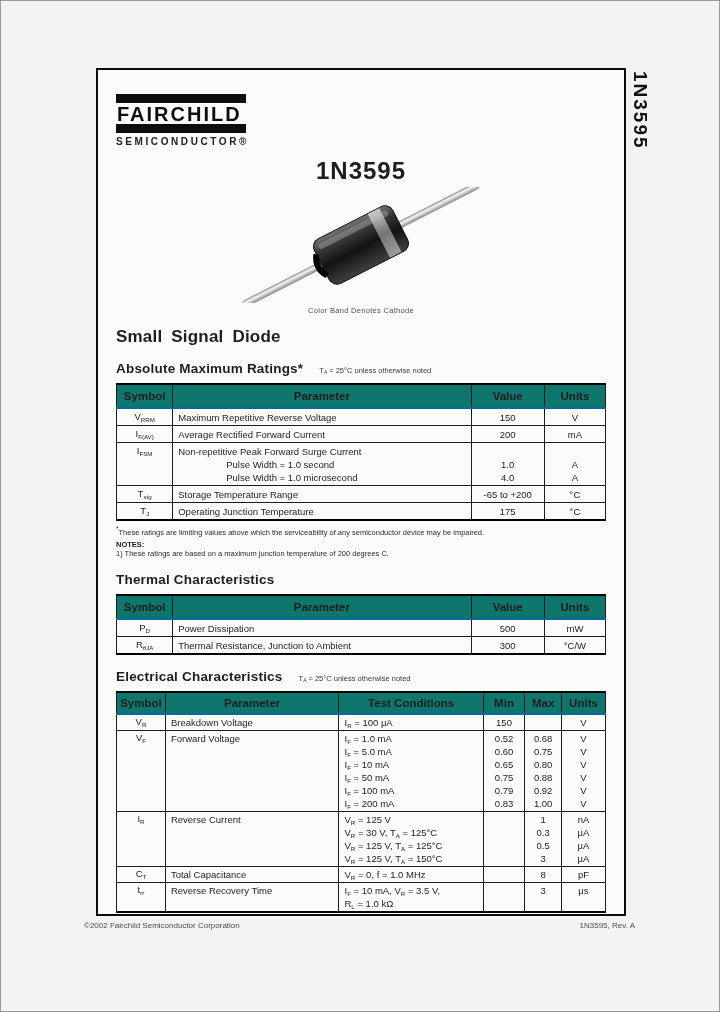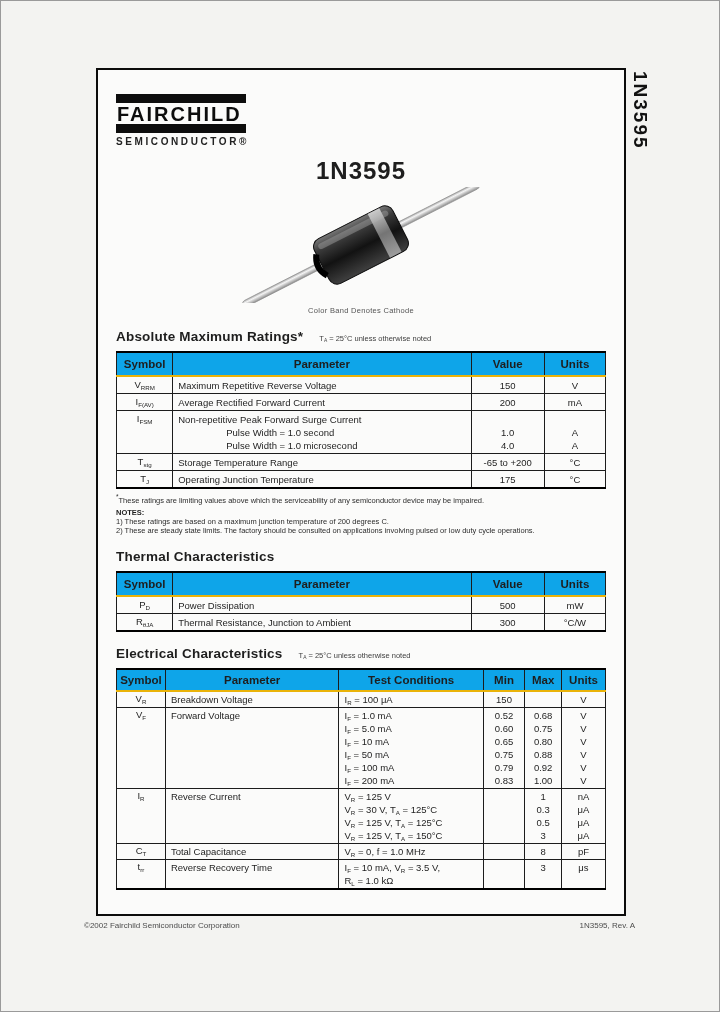--- a/index.html
+++ b/index.html
@@ -29,22 +29,22 @@
   .pkg-name { text-align:center; font-size:12px; font-weight:bold; margin-top:0; }
   .pkg-caption { text-align:center; font-size:7.5px; color:#555; margin-top:1px; letter-spacing:0.3px; }
   
   .product-title { font-size:17px; font-weight:bold; margin-top:12px; word-spacing:4px; letter-spacing:0.2px; }
   .section-head { display:flex; align-items:baseline; gap:16px; margin-top:14px; }
   .section-title { font-size:13.5px; font-weight:bold; letter-spacing:0.2px; }
   .section-note { font-size:7.5px; color:#3d3d3d; }
   
   table { border-collapse:collapse; width:100%; table-layout:fixed; margin-top:7px;
           border-top:2px solid #000; border-bottom:2px solid #000; }
-  th { border:1px solid #1c1c1c; border-bottom:2px solid #eab308; border-top:none;
-       font-size:11.5px; padding:5px 2px; background:#0ea5e9; }
+  th { border:1px solid #1c1c1c; border-bottom:2px solid #0369a1; border-top:none;
+       font-size:11.5px; padding:5px 2px; background:#0f766e; }
   td { border:1px solid #1c1c1c; font-size:9.5px; padding:2px 5px 1px 5px; vertical-align:top; }
   td.c, .ln.c { text-align:center; }
   td.sym { text-align:center; }
   .ln { line-height:13px; min-height:13px; white-space:nowrap; }
   .indent { padding-left:48px; }
   sub { font-size:0.65em; line-height:0; vertical-align:-0.25em; }
   .elec td { padding:1px 5px; }
   .elec th { padding:4px 2px; }
   
   .footnote { font-size:7.5px; margin-top:4px; color:#2c2c2c; }
@@ -100,20 +100,21 @@
         <rect x="92" y="33" width="88" height="50" rx="9" fill="url(#bodyG)" stroke="#0c0c0c" stroke-width="1"></rect>
         <rect x="97" y="38" width="78" height="6" rx="3" fill="#9a9a9a" opacity="0.5"></rect>
         <rect x="156" y="33.5" width="13" height="49" fill="url(#bandG)" opacity="0.9"></rect>
         <path d="M92 46 q-8 12 0 24" fill="none" stroke="#000" stroke-width="6"></path>
       </g>
     </svg>
   </div>
 
   <div class="pkg-caption">Color Band Denotes Cathode</div>
 
+  <div class="product-title">Small Signal Diode</div>
 
   <div class="section-head">
     <span class="section-title">Absolute Maximum Ratings*</span>
     <span class="section-note">T<sub>A</sub> = 25°C unless otherwise noted</span>
   </div>
 
   <table id="abs-table" class="ratings">
     <colgroup>
         <col style="width:11.5%">
         <col style="width:61%">
@@ -194,21 +195,20 @@
           <td class="c">
             <div class="ln c">°C</div>
           </td>
         </tr>
       </tbody>
     </table>
 
   <div class="footnote"><span class="star">*</span><span>These ratings are limiting values above which the serviceability of any semiconductor device may be impaired.</span></div>
   <div class="notes-label">NOTES:</div>
   <div class="note-line">1) These ratings are based on a maximum junction temperature of 200 degrees C.</div>
-  <div class="note-line">2) These are steady state limits. The factory should be consulted on applications involving pulsed or low duty cycle operations.</div>
 
   <div class="section-head">
     <span class="section-title">Thermal Characteristics</span>
   </div>
 
   <table id="thermal-table" class="ratings">
     <colgroup>
         <col style="width:11.5%">
         <col style="width:61%">
         <col style="width:15%">

